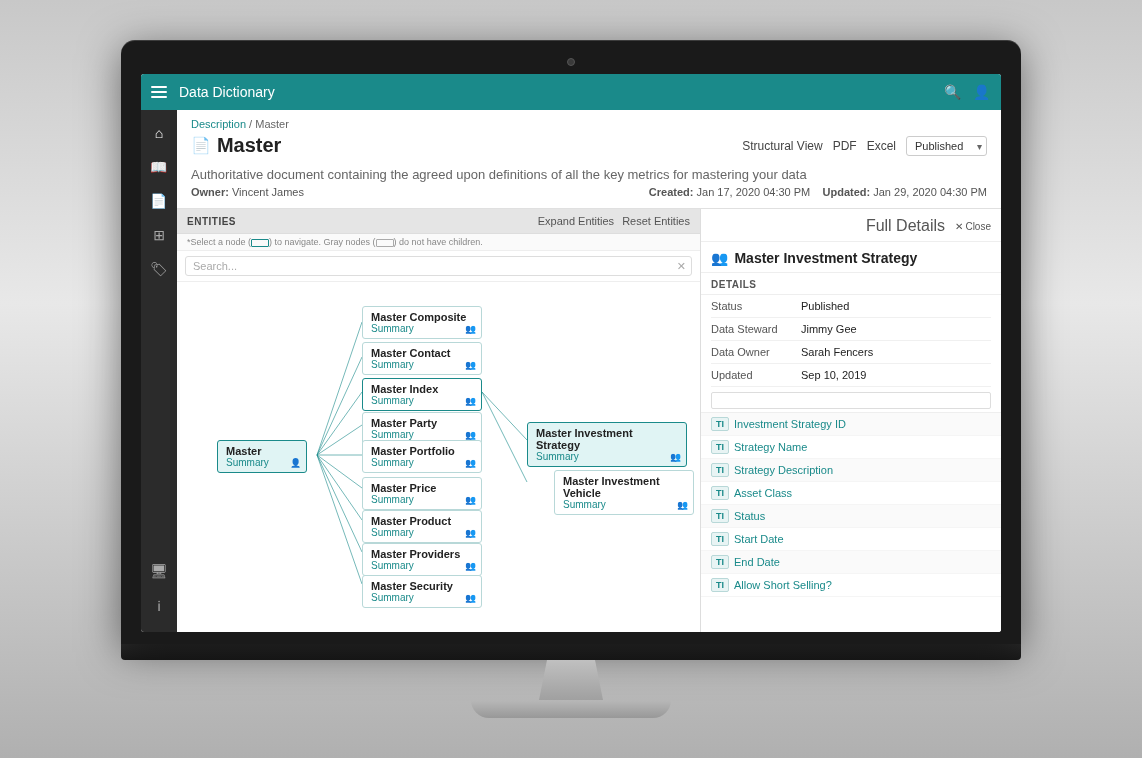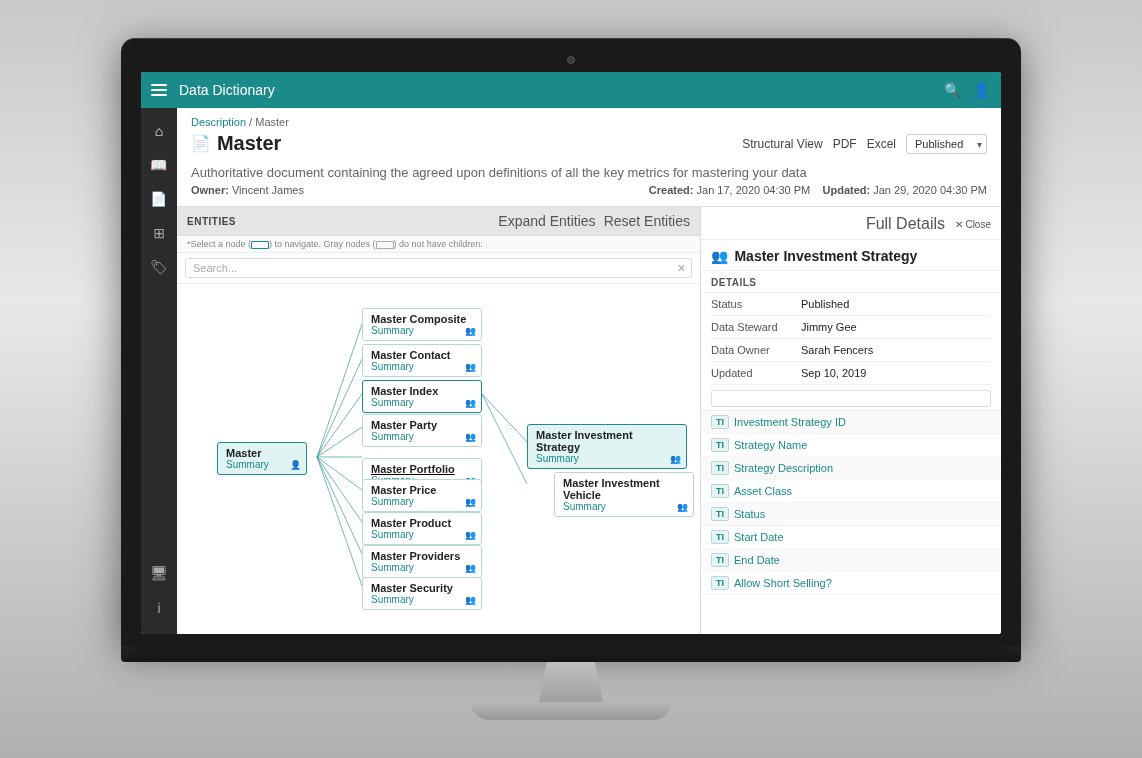--- a/index.html
+++ b/index.html
@@ -262,21 +262,21 @@
       letter-spacing: 0.5px;
     }
 
     .entities-actions {
       display: flex;
       gap: 8px;
       align-items: center;
     }
 
     .entities-action-btn {
-      font-size: 14px;
+      font-size: 11px;
       color: #555;
       background: none;
       border: none;
       cursor: pointer;
       display: flex;
       align-items: center;
       gap: 2px;
     }
 
     .entities-note {
@@ -688,21 +688,21 @@
                   </div>
 
                   <div style="position:absolute; left:175px; top:120px;">
                     <div class="tree-node" style="min-width:120px;">
                       <div class="tree-node-title">Master Party</div>
                       <div class="tree-node-summary">Summary</div>
                       <span class="tree-node-icon">👥</span>
                     </div>
                   </div>
 
-                  <div style="position:absolute; left:175px; top:164px;text-decoration:underline;">
+                  <div style="position:absolute; left:175px; top:148px;">
                     <div class="tree-node" style="min-width:120px;">
                       <div class="tree-node-title">Master Portfolio</div>
                       <div class="tree-node-summary">Summary</div>
                       <span class="tree-node-icon">👥</span>
                     </div>
                   </div>
 
                   <div style="position:absolute; left:175px; top:185px;">
                     <div class="tree-node" style="min-width:120px;">
                       <div class="tree-node-title">Master Price</div>

